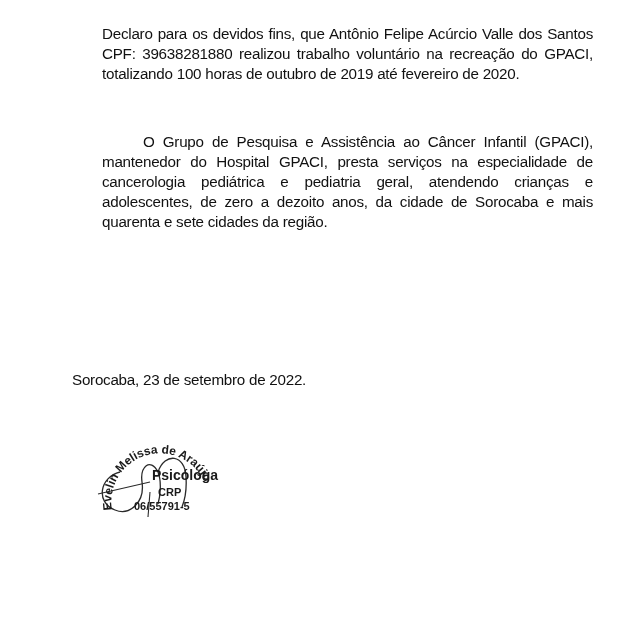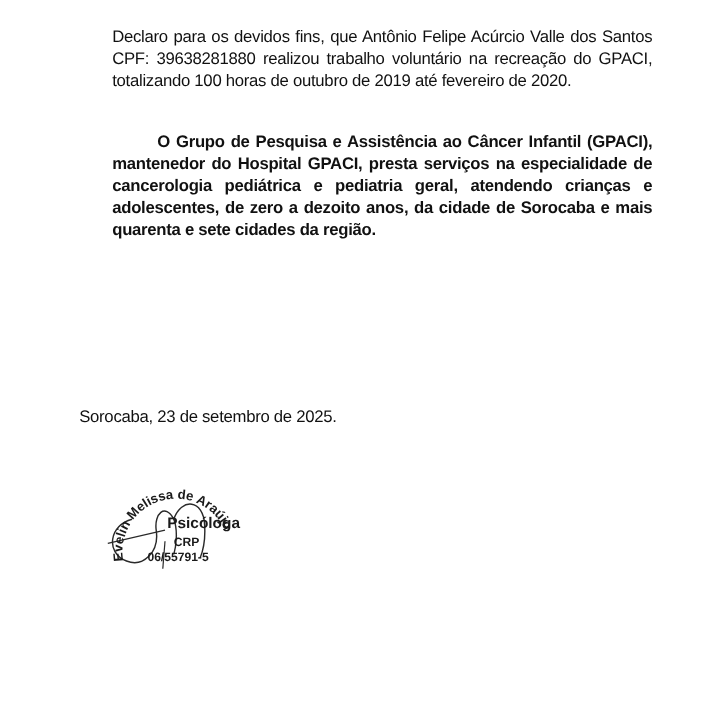--- a/index.html
+++ b/index.html
@@ -19,21 +19,21 @@
       position: absolute;
       left: 90px;
       width: 491px;
       font-size: 15.2px;
       line-height: 20px;
       text-align: justify;
       letter-spacing: -0.25px;
       margin: 12px;
     }
     #p1 { top: 12px; }
-    #p2 { top: 108px; text-indent: 41px; font-weight: bold; }
+    #p2 { top: 120px; text-indent: 41px; }
     .dateline {
       position: absolute;
       left: 72px;
       top: 370px;
       font-size: 15.2px;
       line-height: 20px;
       letter-spacing: -0.25px;
       margin: 0;
     }
     .stamp {
@@ -45,21 +45,21 @@
     }
     .stamp svg { width: 100%; height: 100%; }
   </style>
 </head>
 <body>
 
 <p id="p1" class="para">Declaro para os devidos fins, que Antônio Felipe Acúrcio Valle dos Santos CPF: 39638281880 realizou trabalho voluntário na recreação do GPACI, totalizando 100 horas de outubro de 2019 até fevereiro de 2020.</p>
 
 <p id="p2" class="para">O Grupo de Pesquisa e Assistência ao Câncer Infantil (GPACI), mantenedor do Hospital GPACI, presta serviços na especialidade de cancerologia pediátrica e pediatria geral, atendendo crianças e adolescentes, de zero a dezoito anos, da cidade de Sorocaba e mais quarenta e sete cidades da região.</p>
 
-<p class="dateline">Sorocaba, 23 de setembro de 2025.</p>
+<p class="dateline">Sorocaba, 23 de setembro de 2022.</p>
 
 <div class="stamp">
   <svg viewBox="0 0 130 100" xmlns="http://www.w3.org/2000/svg">
     <defs>
       <path id="arcName" d="M 22 78 A 48 48 0 0 1 118 62" fill="none"></path>
     </defs>
 
     <path d="M 30 40 C 10 45, 5 70, 25 78 C 40 84, 55 70, 52 50 C 50 35, 60 25, 68 40 C 72 50, 70 65, 68 72 M 68 40 C 75 20, 95 22, 96 45 C 97 60, 94 70, 92 75" fill="none" stroke="#2a2a2a" stroke-width="1.3"></path>
     <path d="M 8 62 L 60 50" stroke="#2a2a2a" stroke-width="1.1" fill="none"></path>
     <path d="M 60 60 L 58 85" stroke="#2a2a2a" stroke-width="1.1" fill="none"></path>

